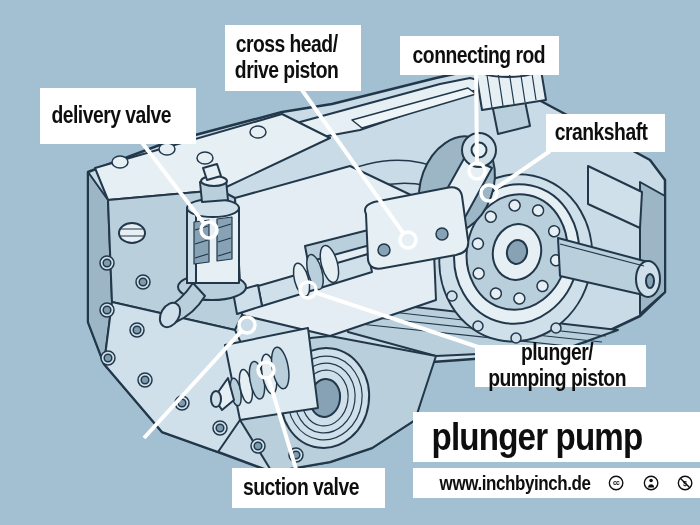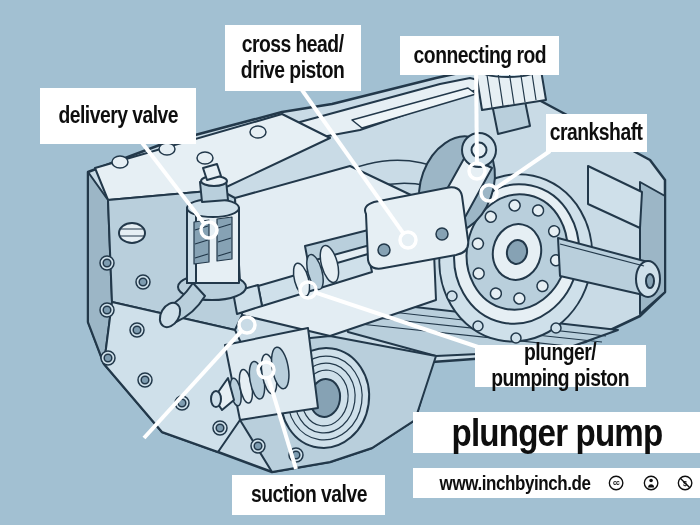--- a/index.html
+++ b/index.html
@@ -6,21 +6,21 @@
   .scene{
     position:relative;width:700px;height:525px;overflow:hidden;
     background:#a2c0d2;
     font-family:"Liberation Sans", sans-serif;
   }
   #illustration,#leaders{position:absolute;left:0;top:0;}
   #illustration{z-index:1;}
   #leaders{z-index:2;}
   .callout,.titlebox,.footerbox{
     position:absolute;background:#ffffff;color:#0e0e0e;z-index:3;
-    display:flex;align-items:center;justify-content:center;
+    display:flex;align-items:center;justify-content:flex-start;
   }
   .callout .txt{
     font-weight:700;font-size:23px;line-height:1.12;letter-spacing:-0.6px;
     text-align:center;white-space:pre-line;
     display:inline-block;transform:scaleX(.84);transform-origin:center;
   }
   .titlebox .txt{
     font-weight:700;font-size:39px;letter-spacing:-1px;
     display:inline-block;transform:scaleX(.85);transform-origin:center;
   }
@@ -243,32 +243,32 @@
   <div class="callout" style="left: 40px; top: 88px; width: 156px; height: 56px;">
     <span class="txt">delivery valve</span>
   </div>
   <div class="callout" style="left: 225px; top: 25px; width: 136px; height: 66px;">
     <span class="txt">cross head/
 drive piston</span>
   </div>
   <div class="callout" style="left: 400px; top: 24px; width: 159px; height: 39px; margin-top: 12px;">
     <span class="txt">connecting rod</span>
   </div>
-  <div class="callout" style="left: 546px; top: 114px; width: 101px; height: 38px;">
+  <div class="callout" style="left: 546px; top: 114px; width: 119px; height: 38px;">
     <span class="txt">crankshaft</span>
   </div>
   <div class="callout" style="left: 475px; top: 345px; width: 171px; height: 42px;">
     <span class="txt">plunger/
 pumping piston</span>
   </div>
-  <div class="callout" style="left: 232px; top: 468px; width: 153px; height: 40px; margin-top: 7px;">
+  <div class="callout" style="left: 232px; top: 468px; width: 153px; height: 40px;">
     <span class="txt">suction valve</span>
   </div>
 
-  <div class="titlebox" id="titlebox" style="left: 413px; top: 412px; width: 287px; height: 41px;">
+  <div class="titlebox" id="titlebox" style="left: 413px; top: 412px; width: 287px; height: 50px;">
     <span class="txt">plunger pump</span>
   </div>
 
   <div class="footerbox" id="footerbox" style="left: 413px; top: 468px; width: 287px; height: 30px;">
     <span class="txt">www.inchbyinch.de</span>
     <svg class="lic" width="24" height="24" viewBox="-12 -12 24 24">
       <circle r="10" fill="none" stroke="#0e0e0e" stroke-width="2"></circle>
       <text x="0" y="3.6" text-anchor="middle" font-size="10" font-weight="bold" font-family="Liberation Sans, sans-serif" letter-spacing="-1" fill="#0e0e0e">cc</text>
     </svg>
     <svg class="lic" width="24" height="24" viewBox="-12 -12 24 24">

